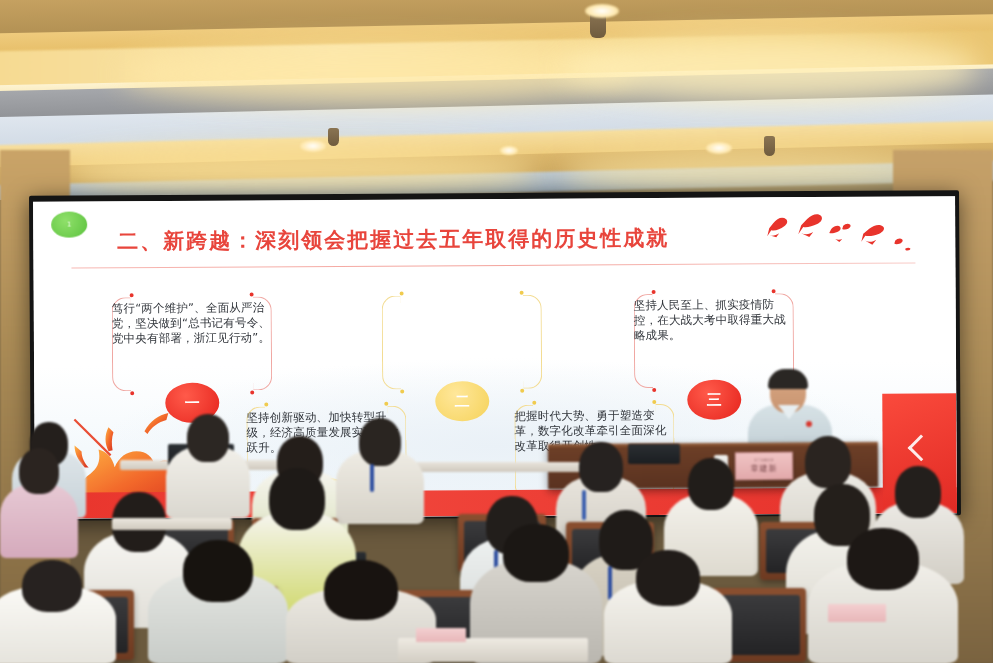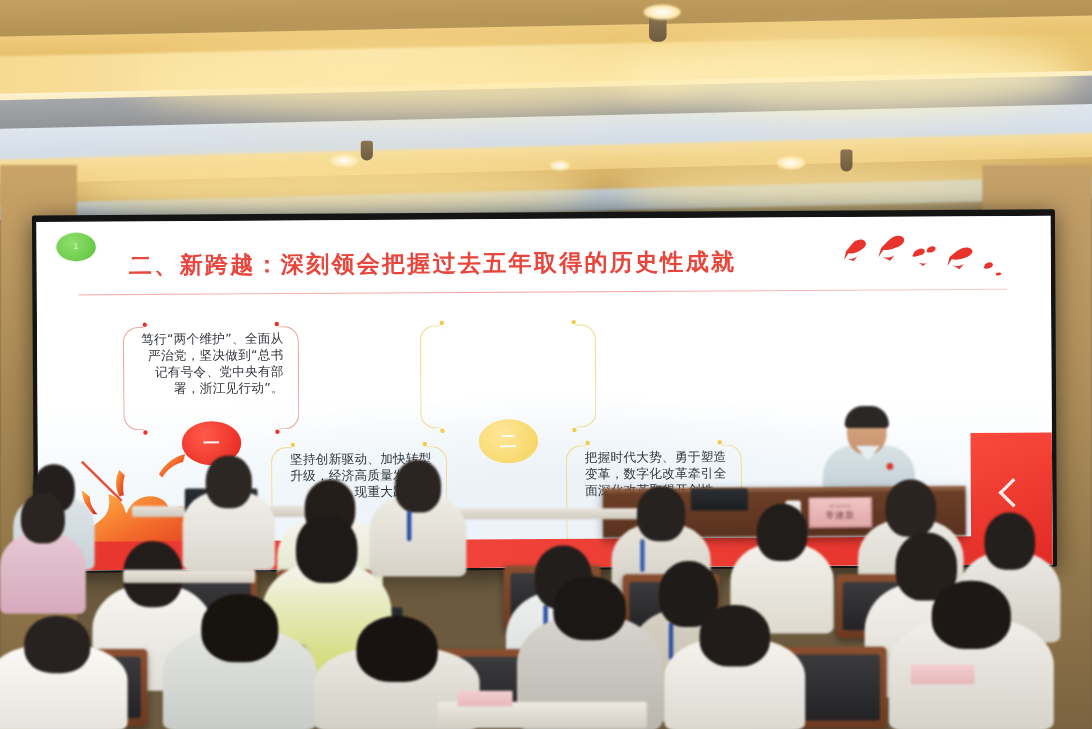--- a/index.html
+++ b/index.html
@@ -66,21 +66,21 @@
   .birds{position:absolute;right:40px;top:14px;width:150px;height:46px;}
 
   
   .card{position:absolute;width:160px;}
   .bracket{position:absolute;inset:0;}
   .bracket .side{position:absolute;top:8px;bottom:8px;width:18px;
     border:1.4px solid;border-radius:14px;}
   .bracket .side.l{left:0;border-right:none;border-top-right-radius:0;border-bottom-right-radius:0;}
   .bracket .side.r{right:0;border-left:none;border-top-left-radius:0;border-bottom-left-radius:0;}
   .nub{position:absolute;width:4px;height:4px;border-radius:50%;}
-  .card-text{position:relative;padding:12px 14px 0;text-align:right;
+  .card-text{position:relative;padding:12px 0 0;text-align:left;
     font-size:11.5px;line-height:15px;color:#30343a;letter-spacing:.2px;}
   .badge{position:absolute;left:50%;transform:translateX(-50%);
     width:54px;height:40px;border-radius:50%;
     display:flex;align-items:center;justify-content:center;
     font-size:15px;font-weight:bold;color:#fff;}
   .badge.red{background:radial-gradient(circle at 38% 32%,#ff5a4a,#e5231c);}
   .badge.yellow{background:radial-gradient(circle at 38% 32%,#ffe79a,#f5d259);color:#fff;}
 
   
   .sculpture{position:absolute;left:14px;bottom:2px;width:150px;height:105px;opacity:.95;}
@@ -201,20 +201,32 @@
             <div class="side l" style="border-color:#f3dc92;"></div>
             <div class="side r" style="border-color:#f3dc92;"></div>
             <div class="nub" style="left:18px;top:4px;background:#f0cb4e;"></div>
             <div class="nub" style="right:18px;top:4px;background:#f0cb4e;"></div>
             <div class="nub" style="left:18px;bottom:4px;background:#f0cb4e;"></div>
             <div class="nub" style="right:18px;bottom:4px;background:#f0cb4e;"></div>
           </div>
           <div class="badge yellow" style="top:94px;">二</div>
         </div>
 
+        <div class="card" style="left:600px;top:88px;height:110px;">
+          <div class="bracket">
+            <div class="side l" style="border-color:#f0a7a2;"></div>
+            <div class="side r" style="border-color:#f0a7a2;"></div>
+            <div class="nub" style="left:18px;top:4px;background:#e8342c;"></div>
+            <div class="nub" style="right:18px;top:4px;background:#e8342c;"></div>
+            <div class="nub" style="left:18px;bottom:4px;background:#e8342c;"></div>
+            <div class="nub" style="right:18px;bottom:4px;background:#e8342c;"></div>
+          </div>
+          <div class="card-text">坚持人民至上、抓实疫情防控，在大战大考中取得重大战略成果。</div>
+          <div class="badge red" style="top:94px;">三</div>
+        </div>
 
         <div class="card" style="left:212px;top:198px;height:110px;">
           <div class="bracket">
             <div class="side l" style="border-color:#f3dc92;"></div>
             <div class="side r" style="border-color:#f3dc92;"></div>
             <div class="nub" style="left:18px;top:4px;background:#f0cb4e;"></div>
             <div class="nub" style="right:18px;top:4px;background:#f0cb4e;"></div>
           </div>
           <div class="card-text">坚持创新驱动、加快转型升级，经济高质量发展实现重大跃升。</div>
           <div class="badge yellow" style="top:80px;">四</div>

